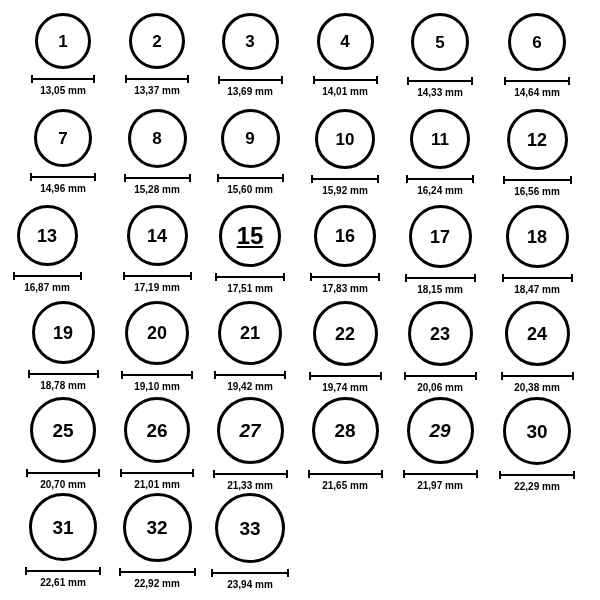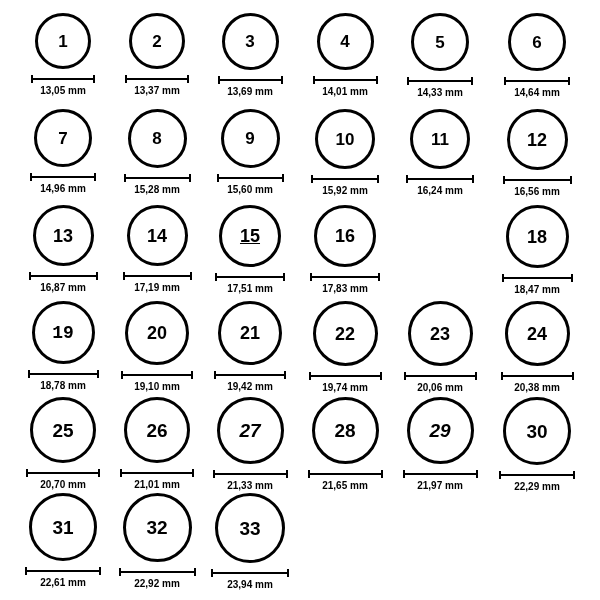--- a/index.html
+++ b/index.html
@@ -198,21 +198,21 @@
       <div class="ring-circle" style="width: 61px; height: 61px;">
         <span class="ring-size" style="font-size: 18px;">12</span>
       </div>
       <div class="measure" style="width: 69px;">
         <span class="bar"></span>
         <span class="tick left"></span>
         <span class="tick right"></span>
       </div>
       <div class="ring-mm">16,56 mm</div>
     </div>
-    <div class="ring-cell" style="left: 16px; top: 205px; width: 94px;">
+    <div class="ring-cell" style="left: 0; top: 205px; width: 94px;">
       <div class="ring-circle" style="width: 61px; height: 61px;">
         <span class="ring-size" style="font-size: 18px;">13</span>
       </div>
       <div class="measure" style="width: 69px;">
         <span class="bar"></span>
         <span class="tick left"></span>
         <span class="tick right"></span>
       </div>
       <div class="ring-mm">16,87 mm</div>
     </div>
@@ -222,54 +222,65 @@
       </div>
       <div class="measure" style="width: 69px;">
         <span class="bar"></span>
         <span class="tick left"></span>
         <span class="tick right"></span>
       </div>
       <div class="ring-mm">17,19 mm</div>
     </div>
     <div class="ring-cell" style="left: 203px; top: 205px; width: 94px;">
       <div class="ring-circle" style="width: 62px; height: 62px;">
-        <span class="ring-size" style="font-size: 18px; text-decoration: underline;">15</span>
+        <span class="ring-size" style="font-size: 24px; text-decoration: underline;">15</span>
       </div>
       <div class="measure" style="width: 70px;">
         <span class="bar"></span>
         <span class="tick left"></span>
         <span class="tick right"></span>
       </div>
       <div class="ring-mm">17,51 mm</div>
     </div>
     <div class="ring-cell" style="left: 298px; top: 205px; width: 94px;">
       <div class="ring-circle" style="width: 62px; height: 62px;">
         <span class="ring-size" style="font-size: 18px;">16</span>
       </div>
       <div class="measure" style="width: 70px;">
         <span class="bar"></span>
         <span class="tick left"></span>
         <span class="tick right"></span>
       </div>
       <div class="ring-mm">17,83 mm</div>
     </div>
+    <div class="ring-cell" style="left: 393px; top: 205px; width: 94px;">
+      <div class="ring-circle" style="width: 63px; height: 63px;">
+        <span class="ring-size" style="font-size: 18px;">17</span>
+      </div>
+      <div class="measure" style="width: 71px;">
+        <span class="bar"></span>
+        <span class="tick left"></span>
+        <span class="tick right"></span>
+      </div>
+      <div class="ring-mm">18,15 mm</div>
+    </div>
     <div class="ring-cell" style="left: 490px; top: 205px; width: 94px; text-align: right;">
       <div class="ring-circle" style="width: 63px; height: 63px;">
         <span class="ring-size" style="font-size: 18px;">18</span>
       </div>
       <div class="measure" style="width: 71px;">
         <span class="bar"></span>
         <span class="tick left"></span>
         <span class="tick right"></span>
       </div>
       <div class="ring-mm">18,47 mm</div>
     </div>
     <div class="ring-cell" style="left: 16px; top: 301px; width: 94px;">
       <div class="ring-circle" style="width: 63px; height: 63px;">
-        <span class="ring-size" style="font-size: 18px; font-family: Liberation Mono, monospace;">19</span>
+        <span class="ring-size" style="font-size: 18px;">19</span>
       </div>
       <div class="measure" style="width: 71px;">
         <span class="bar"></span>
         <span class="tick left"></span>
         <span class="tick right"></span>
       </div>
       <div class="ring-mm">18,78 mm</div>
     </div>
     <div class="ring-cell" style="left: 110px; top: 301px; width: 94px;">
       <div class="ring-circle" style="width: 64px; height: 64px;">

